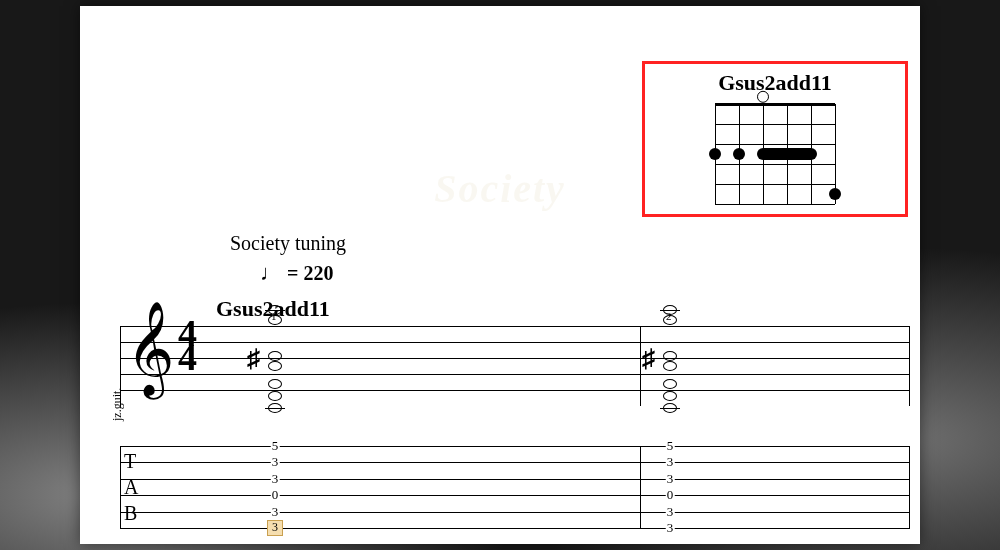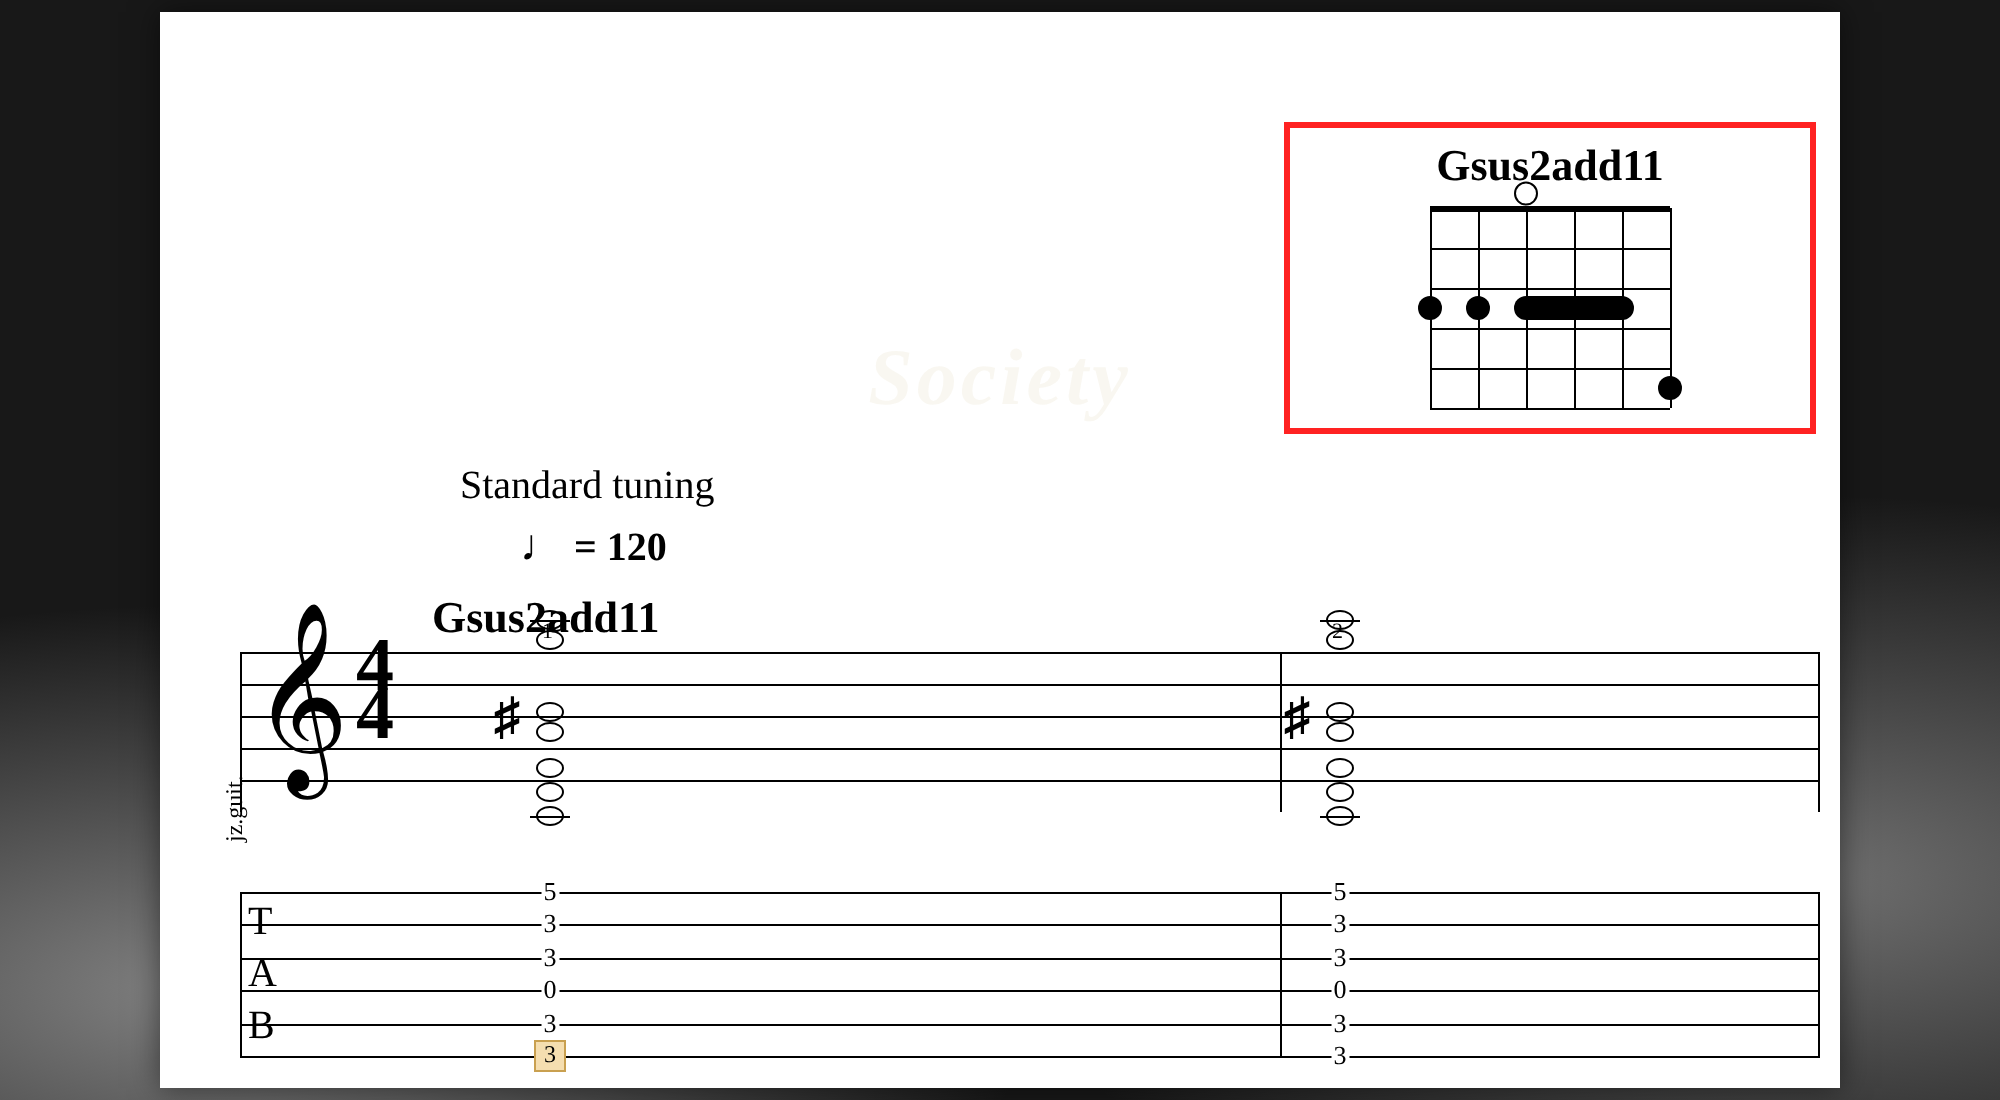--- a/index.html
+++ b/index.html
@@ -69,23 +69,23 @@
         <div class="vline" style="left: 96px;"></div>
         <div class="vline" style="left: 120px;"></div>
         <div class="open" style="left: 48px; top: 0px;"></div>
         <div class="barre" style="left: 42px; width: 60px; top: 50px;"></div>
         <div class="dot" style="left: 24px; top: 50px;"></div>
         <div class="dot" style="left: 0px; top: 50px;"></div>
         <div class="dot" style="left: 120px; top: 90px;"></div>
       </div>
   </div>
 
-  <div class="tuning">Standard tuning</div>
+  <div class="tuning">Society tuning</div>
   <div class="tempo">
-    <span class="note">♩</span><span> = </span><span>120</span>
+    <span class="note">♩</span><span> = </span><span>220</span>
   </div>
   <div class="chord-label">Gsus2add11</div>
   <div class="instr">jz.guit.</div>
 
   <div class="staff" id="staff">
     <span class="clef">𝄞</span>
     <div class="timesig">
       <div>4</div>
       <div>4</div>
     </div>

